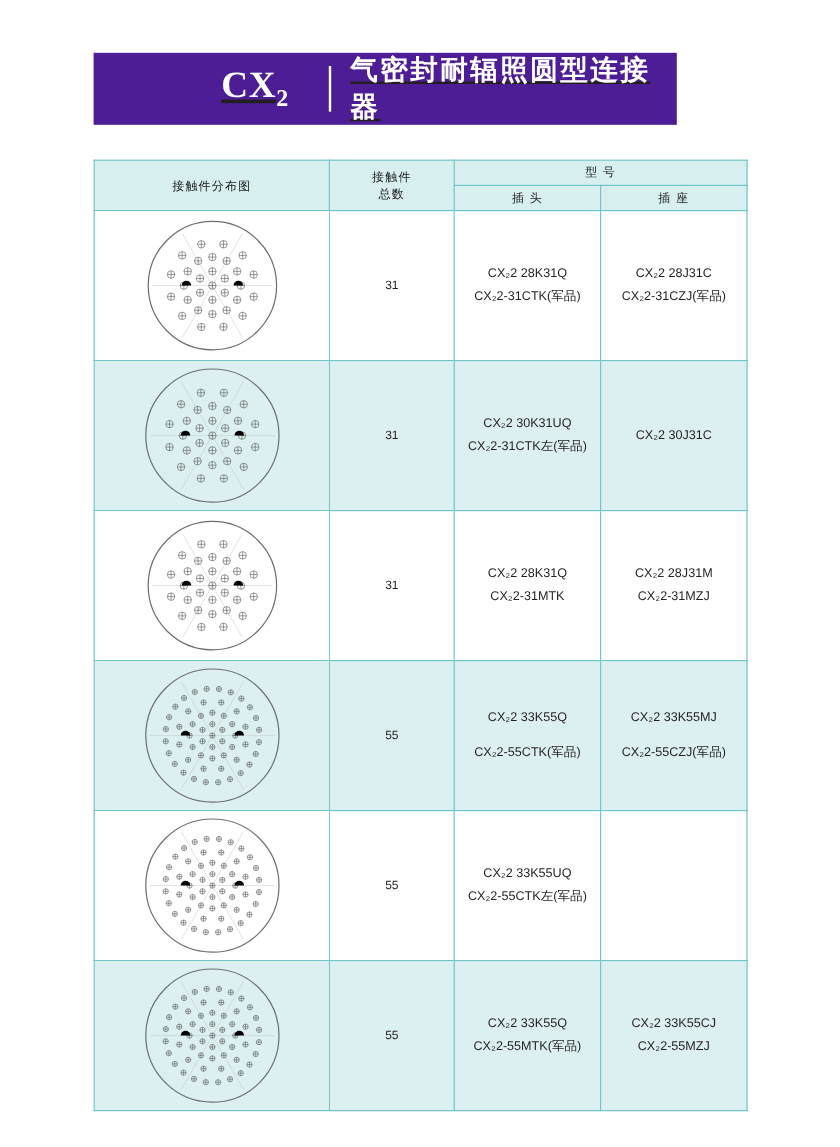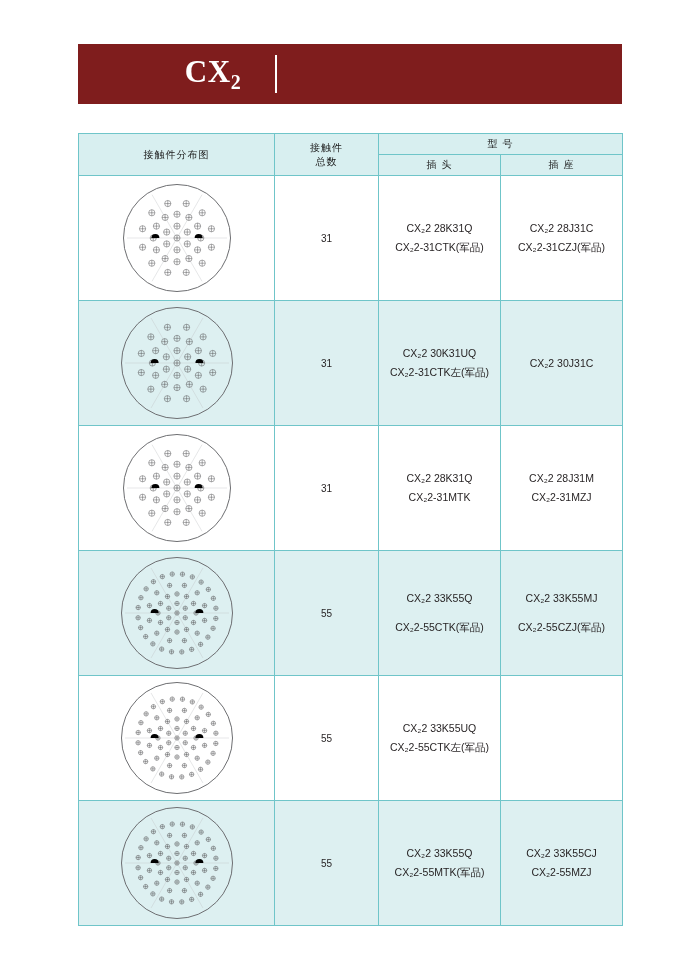--- a/index.html
+++ b/index.html
@@ -14,25 +14,26 @@
     color: #231f20;
     position: relative;
     overflow: hidden;
   }
 
   
   .banner {
     position: absolute;
     left: 78px;
     top: 44px;
-    width: 544px;
+    width: 486px;
     height: 60px;
-    background: #7f1d1d;
+    background: #4c1d95;
     display: flex;
     align-items: center;
+    text-decoration: underline;
   }
   .banner-logo {
     width: 100px;
     text-align: center;
     color: #ffffff;
     font-family: "Liberation Serif", serif;
     font-size: 31px;
     font-weight: bold;
     letter-spacing: 0.5px;
     line-height: 1;
@@ -122,20 +123,21 @@
   }
 </style>
 </head>
 <body>
 
 <div class="banner">
   <div class="banner-logo">
     <span>CX</span><sub>2</sub>
   </div>
   <div class="banner-divider"></div>
+  <div class="banner-title">气密封耐辐照圆型连接器</div>
 </div>
 
 <table class="tbl">
   <colgroup>
     <col class="col-dia">
       <col class="col-cnt">
       <col class="col-plug">
       <col class="col-sock">
   </colgroup>
   <thead>

